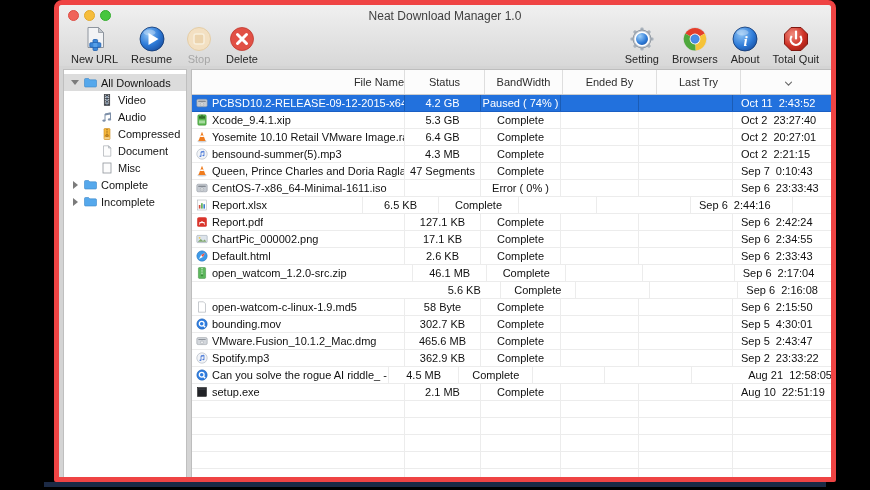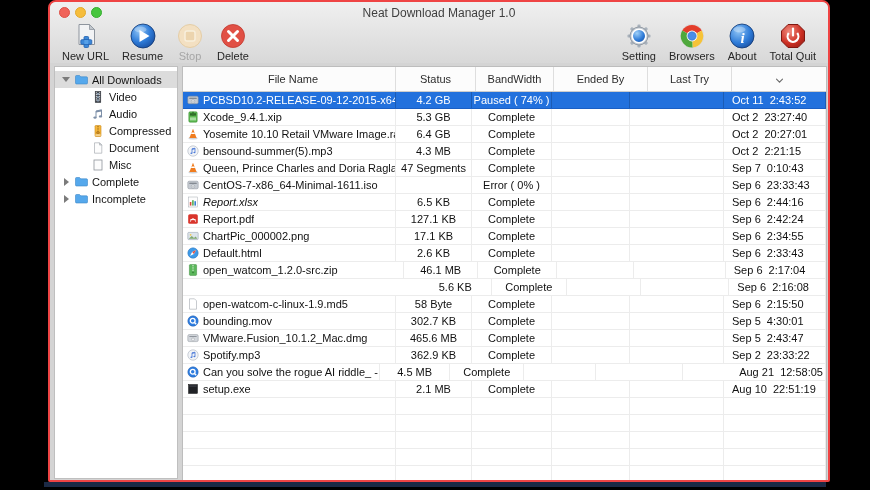--- a/index.html
+++ b/index.html
@@ -1,20 +1,20 @@
 <!DOCTYPE html>
 <html><head>
 <meta charset="utf-8">
 <style>
   html,body{margin:0;padding:0;}
   body{width:870px;height:490px;overflow:hidden;background:#000;font-family:"Liberation Sans",sans-serif;}
   .stage{position:relative;width:870px;height:490px;background:#000;}
 
-  .window{position:absolute;left:48px;top:0;width:782px;height:482px;background:#d4d4d4;
-          border:2px solid #ef4444;box-sizing:border-box;border-radius:8px 8px 2px 2px;overflow:hidden;}
+  .window{position:absolute;left:54px;top:0;width:782px;height:482px;background:#d4d4d4;
+          border:5px solid #ef4444;box-sizing:border-box;border-radius:8px 8px 2px 2px;overflow:hidden;}
   .window-bottom-edge{position:absolute;left:44px;top:482px;width:782px;height:5px;background:#1c2a45;}
 
   .chrome-top{position:relative;height:61px;background:linear-gradient(#f0f0f0,#d8d8d8);border-bottom:1px solid #ababab;}
   .titlebar{position:relative;height:19px;}
   .traffic-lights{position:absolute;left:9px;top:5px;display:flex;gap:5px;}
   .tl{width:11px;height:11px;border-radius:50%;box-sizing:border-box;}
   .tl-red{background:#f0635a;border:1px solid #dd4f46;}
   .tl-yellow{background:#f6bd3c;border:1px solid #e2a92c;}
   .tl-green{background:#47c63e;border:1px solid #35ad2e;}
   .title{text-align:center;font-size:12px;color:#3f3f3f;padding-top:4px;white-space:nowrap;}
@@ -36,21 +36,21 @@
   .disclosure.expanded::before{content:'';border-left:4px solid transparent;border-right:4px solid transparent;border-top:5px solid #7b7b7b;}
   .disclosure.collapsed::before{content:'';border-top:4px solid transparent;border-bottom:4px solid transparent;border-left:5px solid #7b7b7b;}
   .sb-icon{width:13px;height:12px;display:inline-flex;flex:none;line-height:0;}
   .sb-label{white-space:nowrap;overflow:hidden;}
 
   .table{position:absolute;left:132px;top:3px;width:645px;height:415px;background:#fff;
          border:1px solid #bdbdbd;box-sizing:border-box;overflow:hidden;}
   .thead{display:flex;height:24px;border-bottom:1px solid #cdcdcd;background:#fcfcfc;align-items:stretch;}
   .th{display:flex;align-items:center;border-right:1px solid #dedede;box-sizing:border-box;
       font-size:11px;color:#2d2d2d;overflow:hidden;}
-  .th.align-left{justify-content:center;padding-left:8px;}
+  .th.align-left{justify-content:flex-end;padding-left:8px;}
   .th.align-center{justify-content:center;}
   .th-chevron{flex:1;display:flex;align-items:center;justify-content:center;}
   .tr{display:flex;height:17px;align-items:stretch;border-bottom:1px solid #ececec;box-sizing:border-box;background:#fff;}
   .td{display:flex;align-items:center;border-right:1px solid #ececec;box-sizing:border-box;
       font-size:11px;color:#111;overflow:hidden;}
   .td.center{justify-content:center;}
   .td.name{padding-left:4px;gap:4px;}
   .td.last{padding-left:8px;white-space:pre;}
   .tr.selected{background:#2271dd;border-bottom-color:#1a5fc4;}
   .tr.selected .td{color:#fff;border-right-color:rgba(0,0,0,0.18);}
@@ -443,21 +443,21 @@
               </div>
               <div class="td center" style="width: 78px;">
                 <span></span>
               </div>
               <div class="td center" style="width: 94px;">
                 <span></span>
               </div>
               <div class="td last" style="width: 102px;"><span>Sep 6  23:33:43</span></div>
             </div>
             <div class="tr">
-              <div class="td name" style="width: 213px; font-style: italic;">
+              <div class="td name" style="width: 171px;">
                 <span class="row-icon">
                   <svg viewBox="0 0 12 12" width="12" height="12">
                     <rect x="1.5" y="1" width="9" height="10" fill="#fdfdfd" stroke="#a5aab1" stroke-width="0.5"></rect>
                     <rect x="2.8" y="6" width="1.6" height="3.6" fill="#d6493a"></rect>
                     <rect x="5.1" y="4.2" width="1.6" height="5.4" fill="#58ad4e"></rect>
                     <rect x="7.4" y="5.2" width="1.6" height="4.4" fill="#3a7fd0"></rect>
                   </svg>
                 </span>
                 <span class="file-label">Report.xlsx</span>
               </div>

